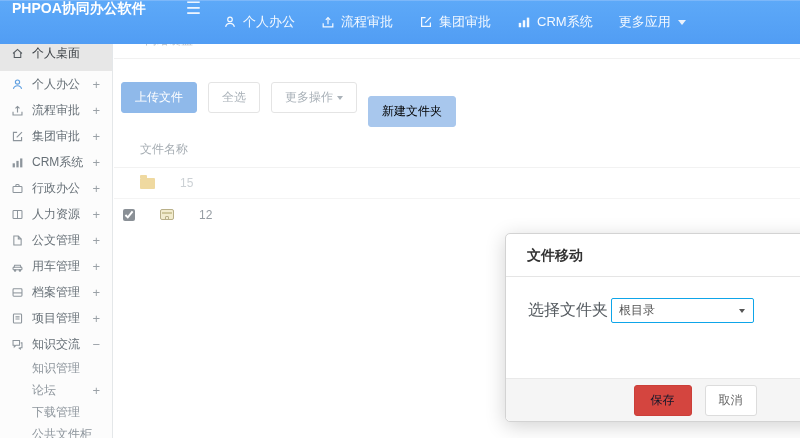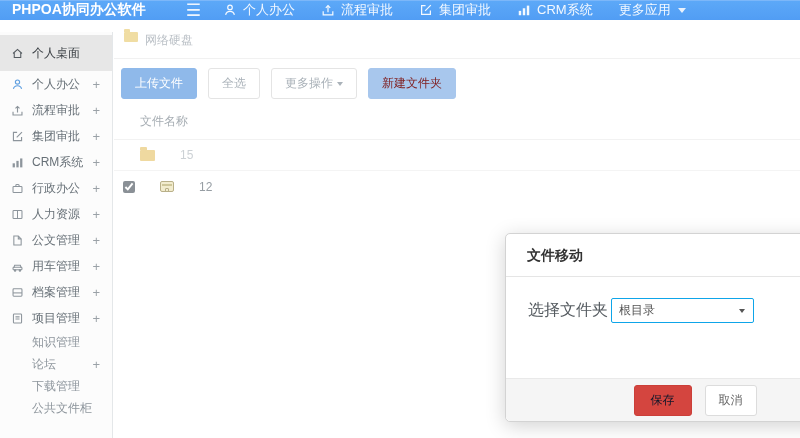--- a/index.html
+++ b/index.html
@@ -1,23 +1,23 @@
 <!DOCTYPE html>
 <html><head>
 <meta charset="utf-8">
 <style>
   * { margin:0; padding:0; box-sizing:border-box; }
   html,body { width:800px; height:438px; overflow:hidden; }
   body { position:relative; font-family:"Liberation Sans","DejaVu Sans",sans-serif; background:#fff; }
 
   
-  .topbar { position:absolute; top:0; left:0; right:0; height:20px;
+  .topbar { position:absolute; top:0; left:0; right:0; height:44px;
     background:linear-gradient(#5da9f8,#519df4);
     box-shadow:inset 0 1px 0 #7cb7f9;
-    display:flex; align-items:center; z-index:5; }
+    display:flex; z-index:5; }
   .logo { color:#fff; font-size:14px; font-weight:bold; padding:0 12px 0 12px; white-space:nowrap; }
   .hamburger { color:#eef5fe; font-size:17px; margin-left:28px; cursor:pointer; line-height:1; }
   .topnav { display:flex; align-items:center; margin-left:22px; }
   .topnav-item { display:flex; align-items:center; color:#f4f9ff; font-size:13px;
     margin-right:26px; cursor:pointer; white-space:nowrap; }
   .topnav-item svg { width:14px; height:14px; margin-right:6px; }
   .caret { width:0; height:0; border-left:4px solid transparent; border-right:4px solid transparent;
     border-top:5px solid #eaf2fc; margin-left:7px; display:inline-block; }
 
   
@@ -41,21 +41,21 @@
   .crumb-folder { width:14px; height:10px; background:#f0dda3; border-radius:1px;
     position:relative; margin-right:7px; }
   .crumb-folder::before { content:""; position:absolute; top:-3px; left:0; width:6px; height:3px;
     background:#f0dda3; border-radius:1px 1px 0 0; }
 
   .toolbar { display:flex; align-items:center; padding:9px 0 9px 7px; }
   .btn { font-size:12px; padding:6px 13px; border-radius:3px; margin-right:11px;
     cursor:pointer; white-space:nowrap; border:1px solid transparent; }
   .btn-upload { background:#8fb9ea; border-color:#8fb9ea; color:#fff; }
   .btn-light { background:#fff; border-color:#e4e4e4; color:#a9b1b8; }
-  .btn-newfolder { background:#a8c7ed; border-color:#a8c7ed; color:#7f1d1d; }
+  .btn-newfolder { background:#a8c7ed; border-color:#a8c7ed; color:#000000;margin-top:28px; }
   .btn .caret-gray { width:0; height:0; border-left:3.5px solid transparent; border-right:3.5px solid transparent;
     border-top:4px solid #aab2b9; display:inline-block; margin-left:4px; vertical-align:middle; }
 
   .table-header { padding:5px 0 9px 26px; color:#a6adb3; font-size:12px; border-bottom:1px solid #f2f2f2; }
   .file-row { height:31px; display:flex; align-items:center; font-size:12px;gap:18px; }
   .file-row.dim { color:#ccd1d5; border-bottom:1px solid #f4f4f4; padding-left:26px; }
   .file-row.sel { color:#969da3; padding-left:9px; }
   .row-folder { width:15px; height:11px; background:#efd9a0; border-radius:1px; position:relative; margin-right:7px; flex:none; }
   .row-folder::before { content:""; position:absolute; top:-3px; left:0; width:7px; height:3px;
     background:#efd9a0; border-radius:1px 1px 0 0; }
@@ -218,20 +218,28 @@
     <span class="expand">+</span>
   </div>
   <div class="side-item">
     <svg viewBox="0 0 16 16" fill="none" stroke="currentColor" stroke-width="1.3">
         <rect x="3" y="2.5" width="10" height="11" rx="1"></rect>
         <path d="M5.5 6h5M5.5 8.5h5"></path>
       </svg>
     <span>项目管理</span>
     <span class="expand">+</span>
   </div>
+  <div class="side-item">
+    <svg viewBox="0 0 16 16" fill="none" stroke="currentColor" stroke-width="1.3">
+        <path d="M2.5 3h8v6H6l-2 2V9H2.5z"></path>
+        <path d="M12 6h1.5v6h-2v1.5L9.5 12"></path>
+      </svg>
+    <span>知识交流</span>
+    <span class="expand">−</span>
+  </div>
   <div class="side-sub">
     <div class="side-sub-item">
       <span>知识管理</span>
     </div>
     <div class="side-sub-item">
       <span>论坛</span>
       <span class="expand">+</span>
     </div>
     <div class="side-sub-item">
       <span>下载管理</span>

